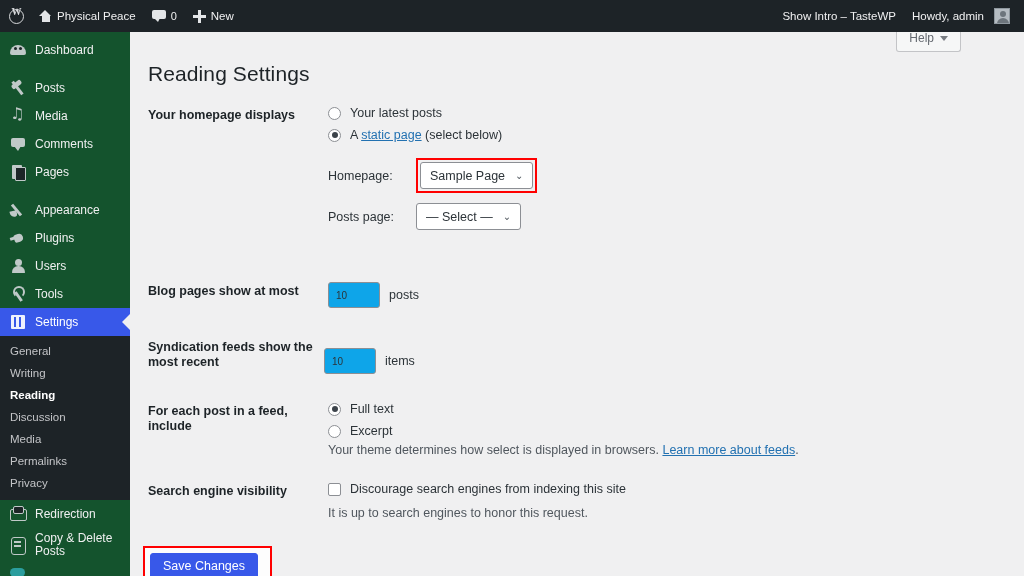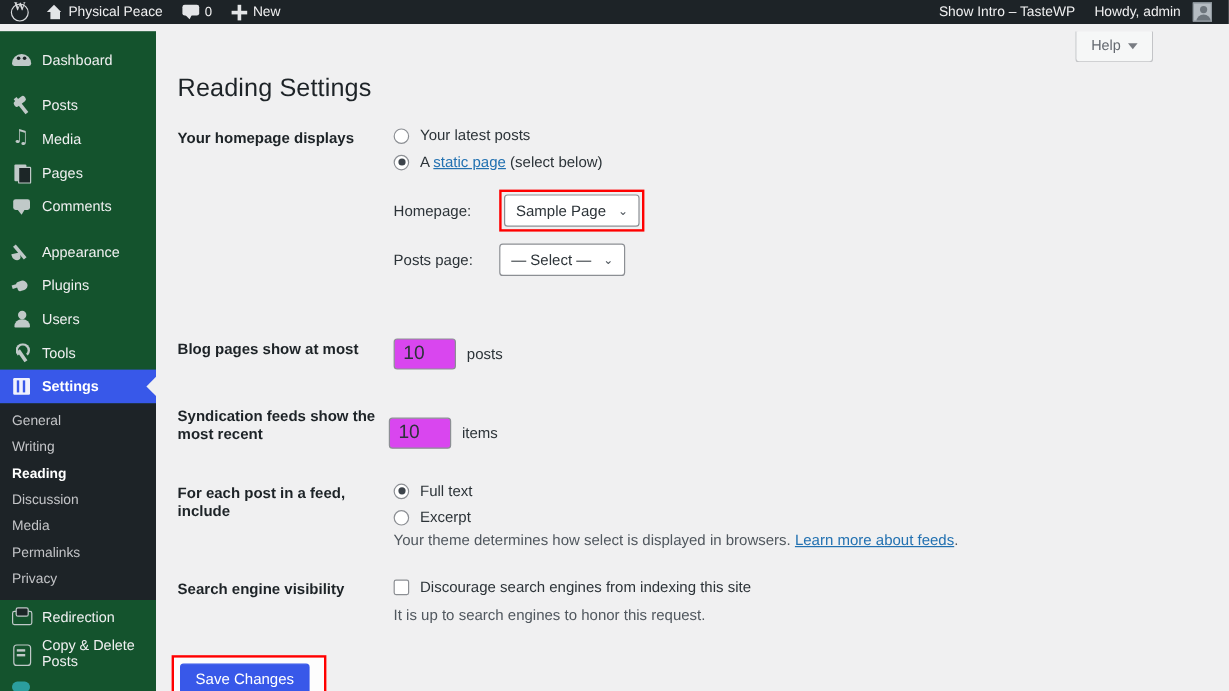--- a/index.html
+++ b/index.html
@@ -7,21 +7,21 @@
     margin: 0; padding: 0;
     width: 1024px; height: 576px;
     overflow: hidden;
     font-family: "Liberation Sans", sans-serif;
     background: #f0f0f1;
   }
 
   
   #adminbar {
     position: absolute; top: 0; left: 0;
-    width: 1024px; height: 20px;
+    width: 1024px; height: 32px;
     background: #1d2327;
     color: #f0f0f1;
     font-size: 11.5px;
     display: flex; align-items: center;
     z-index: 40;
     text-align: center;
   }
   .ab-left { display: flex; align-items: center; height: 100%; }
   .ab-right { margin-left: auto; display: flex; align-items: center; height: 100%; padding-right: 6px; }
   .ab-item {
@@ -98,21 +98,21 @@
     overflow: hidden; z-index: 30;
   }
   .menu-item {
     display: flex; align-items: center; gap: 9px;
     height: 28px; padding-left: 10px;
     font-size: 12px; color: #f0f0f1; position: relative;
   }
   .menu-item.first { margin-top: 10px; }
   .menu-item.gap { margin-top: 10px; }
   .menu-item.active {
-    background: #3858e9; color: #fff; font-weight: 700;
+    background: #3858e9; color: #fff; font-weight: 400;
   }
   .menu-item.active::after {
     content: ""; position: absolute; right: 0; top: 50%;
     transform: translateY(-50%);
     border-top: 8px solid transparent; border-bottom: 8px solid transparent;
     border-right: 8px solid #f0f0f1;
   }
   .menu-icon {
     width: 16px; height: 16px; flex: 0 0 16px;
     display: inline-block; position: relative; opacity: .92;
@@ -341,22 +341,22 @@
   .hl-red {
     border: 2px solid #ff0000; padding: 2px; display: inline-flex;
   }
   .hl-red-btn {
     border: 2px solid #ff0000; padding: 5px 12px 5px 5px; display: inline-flex;
     background: #fdfdfd;
   }
 
   .num-input {
     width: 52px; height: 26px;
-    border: 1px solid #8c8f94; border-radius: 3px; background: #d946ef;
-    font-size: 16px; color: #2c3338;
+    border: 1px solid #8c8f94; border-radius: 3px; background: #0ea5e9;
+    font-size: 10px; color: #2c3338;
     display: flex; align-items: center; padding-left: 7px;
   }
   .inline-unit { font-size: 12.5px; color: #2c3338; margin-left: 9px; }
 
   .help-text {
     font-size: 12.5px; color: #50575e; margin-top: 3px;
   }
 
   .btn-primary {
     background: #3858e9; color: #fff;
@@ -408,27 +408,27 @@
     <span class="menu-icon g-pin"></span>
     <span class="menu-label">Posts</span>
   </div>
 
   <div class="menu-item">
     <span class="menu-icon g-media"></span>
     <span class="menu-label">Media</span>
   </div>
 
   <div class="menu-item">
+    <span class="menu-icon g-comment"></span>
+    <span class="menu-label">Comments</span>
+  </div>
+
+  <div class="menu-item">
     <span class="menu-icon g-pages"></span>
     <span class="menu-label">Pages</span>
-  </div>
-
-  <div class="menu-item">
-    <span class="menu-icon g-comment"></span>
-    <span class="menu-label">Comments</span>
   </div>
 
   <div class="menu-item gap">
     <span class="menu-icon g-brush"></span>
     <span class="menu-label">Appearance</span>
   </div>
 
   <div class="menu-item">
     <span class="menu-icon g-plug"></span>
     <span class="menu-label">Plugins</span>

